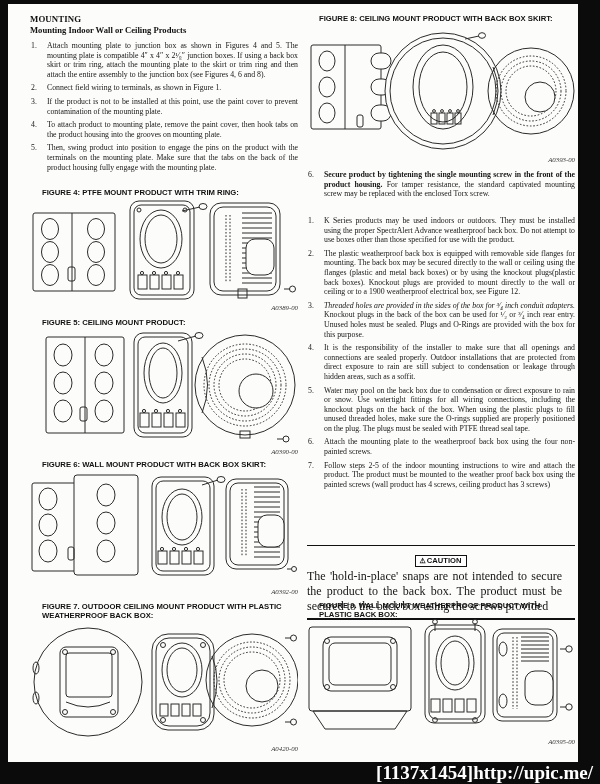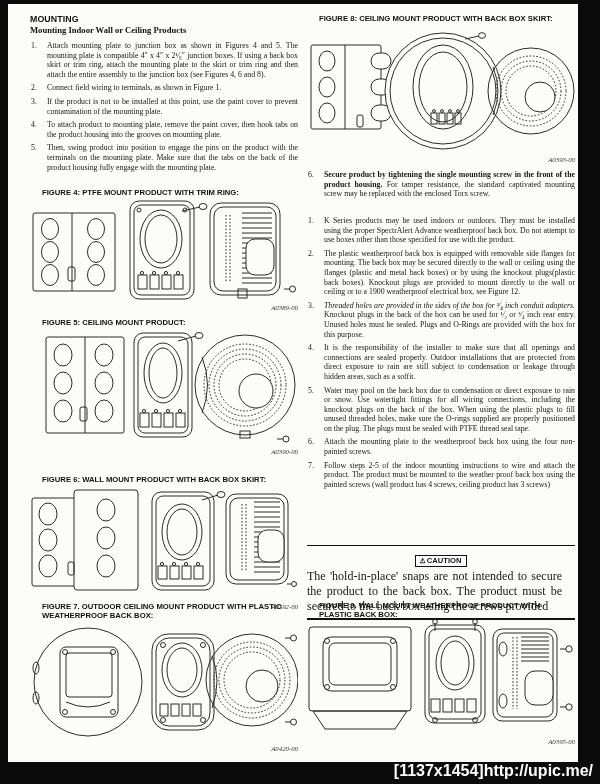--- a/index.html
+++ b/index.html
@@ -4,42 +4,42 @@
 <style>
   html,body{margin:0;padding:0;}
   body{width:600px;height:784px;background:#0b0b0b;position:relative;overflow:hidden;
        font-family:"Liberation Serif",serif;}
   .page{position:absolute;left:8px;top:4px;width:570px;height:758px;background:#fcfcfa;}
   .col{position:absolute;top:0;height:758px;}
   .col-left{left:22px;width:268px;}
   .col-right{left:299px;width:268px;}
   .abs{position:absolute;left:0;width:100%;}
 
-  .h-caps{font-family:Liberation Sans, sans-serif;font-weight:bold;font-size:8.8px;color:#111;letter-spacing:.1px;}
+  .h-caps{font-family:Liberation Serif, serif;font-weight:bold;font-size:8.8px;color:#111;letter-spacing:.1px;}
   .h-serif{font-weight:bold;font-size:8.6px;color:#111;}
   .fig-title{font-family:"Liberation Sans",sans-serif;font-weight:bold;font-size:7.7px;line-height:9px;color:#111;margin-left:12px;}
   .fig-code{font-style:italic;font-size:6.8px;color:#333;text-align:right;margin-top:1px;}
   .fig-svg{display:block;width:268px;}
 
   .steps{font-size:7.8px;line-height:9.6px;color:#161616;text-align:justify;}
   .step{position:relative;padding-left:17px;margin-bottom:4px;}
   .step .num{position:absolute;left:1px;top:0;}
   .bold{font-weight:bold;}
   .ital{font-style:italic;}
 
   .rule-thin{border-top:1px solid #111;height:0;}
   .rule-thick{border-top:2px solid #111;height:0;}
   .caution-row{text-align:center;margin:3px 0 2px 0;}
   .caution-box{display:inline-block;border:1.2px solid #111;padding:0px 5px 1px 4px;
     font-family:"Liberation Sans",sans-serif;font-weight:bold;font-size:7.6px;color:#111;background:#fff;}
   .caution-tri{font-size:7px;margin-right:1px;}
   .caution-text{font-size:12px;line-height:15px;color:#161616;text-align:justify;margin:2px 13px 4px 0;}
 
   .footer{position:absolute;right:7px;top:762px;color:#ffffff;
-    font-family:Liberation Sans, sans-serif;font-weight:bold;font-size:16px;letter-spacing:0px;}
+    font-family:Liberation Serif, serif;font-weight:bold;font-size:19px;letter-spacing:0px;}
 
   svg{stroke:#2b2b2b;fill:none;stroke-width:1;}
   svg .f{fill:#fcfcfa;}
   svg .dash{stroke-dasharray:1.6 1.8;}
 </style>
 </head>
 <body>
 
 <div class="page">
 
@@ -146,21 +146,21 @@
           <circle class="dash" cx="215" cy="58" r="26"></circle>
         <circle class="f" cx="226" cy="64" r="17"></circle>
         <path d="M 172,30 Q 183,58 172,86"></path>
         <rect x="210" y="104" width="10" height="7"></rect>
         <line x1="247" y1="112" x2="253" y2="112"></line>
           <circle cx="256" cy="112" r="3"></circle>
       </svg>
       <div class="fig-code">A0390-00</div>
     </div>
 
-    <div class="abs" style="top:471px">
+    <div class="abs" style="top:456px">
       <div class="fig-title">FIGURE 6: WALL MOUNT PRODUCT WITH BACK BOX SKIRT:</div>
       <svg class="fig-svg" viewBox="0 0 268 118" height="118">
         <rect x="2" y="14" width="58" height="88" rx="2"></rect>
         <ellipse cx="18" cy="30" rx="9" ry="11"></ellipse>
           <ellipse cx="18" cy="56" rx="9" ry="11"></ellipse>
           <ellipse cx="18" cy="82" rx="9" ry="11"></ellipse>
         <rect class="f" x="44" y="6" width="64" height="100" rx="3"></rect>
         <ellipse cx="76" cy="26" rx="9" ry="11"></ellipse>
           <ellipse cx="76" cy="54" rx="9" ry="11"></ellipse>
           <ellipse cx="76" cy="82" rx="9" ry="11"></ellipse>

